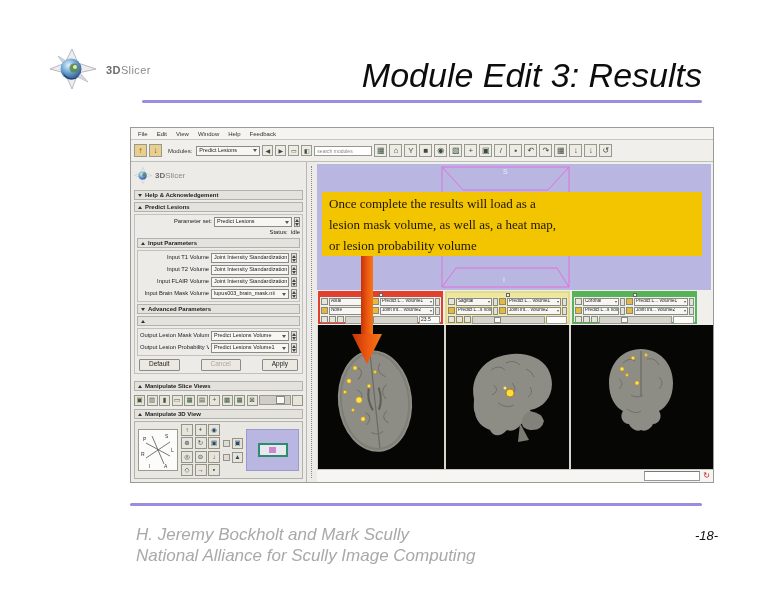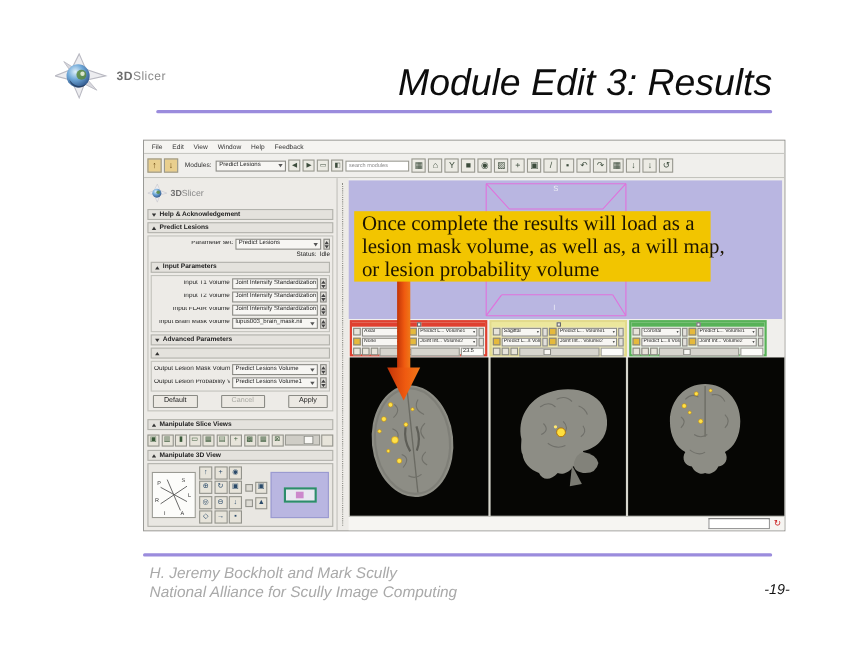--- a/index.html
+++ b/index.html
@@ -7,21 +7,21 @@
          font-family:"Liberation Sans",sans-serif;color:#222;}
 
   
   .logo{position:absolute;left:50px;top:48px;display:flex;align-items:center;gap:4px;}
   .brand{font-size:11px;color:#8a8a8a;letter-spacing:.4px;}
   .brand b{color:#6d6d6d;}
   .title{position:absolute;right:74px;top:56px;font-size:34px;font-style:italic;color:#0d0d0d;white-space:nowrap;}
   .rule{position:absolute;height:3px;background:#9b8cdd;border-radius:2px;}
   .rule.top{left:142px;right:74px;top:100px;}
   .rule.bottom{left:130px;right:74px;top:503px;}
-  .footer{position:absolute;left:136px;top:512px;font-size:14px;font-style:italic;color:#a9a9a9;line-height:1.25;}
+  .footer{position:absolute;left:136px;top:524px;font-size:17px;font-style:italic;color:#a9a9a9;line-height:1.25;}
   .page{position:absolute;right:58px;top:528px;font-size:13px;font-style:italic;color:#111;}
 
   
   .app{position:absolute;left:130px;top:127px;width:582px;height:354px;background:#f0efec;
        border:1px solid #9a9a96;font-size:6px;line-height:1;}
   .menubar{position:absolute;left:0;top:0;right:0;height:11px;background:#f5f4f1;border-bottom:1px solid #c7c7c2;
            display:flex;gap:9px;align-items:center;padding-left:7px;}
   .menubar span{font-size:6px;color:#333;}
   .toolbar{position:absolute;left:0;top:12px;right:0;height:21px;background:#f0efec;border-bottom:1px solid #bebeb9;
            display:flex;align-items:center;gap:2px;padding:0 3px;}
@@ -112,22 +112,22 @@
 
   .blackrow{position:absolute;left:0;top:163px;right:0;height:144px;display:flex;gap:2px;background:#d6d6ce;padding-left:1px;box-sizing:border-box;}
   .bview{background:#060604;height:100%;position:relative;flex:0 0 auto;}
   .bview svg{display:block;}
   .statusbar{position:absolute;left:0;right:0;bottom:0;height:13px;background:#f6f5f2;border-top:1px solid #c6c6c0;
              display:flex;align-items:center;justify-content:flex-end;gap:3px;padding-right:3px;box-sizing:border-box;}
   .sunken{width:54px;height:8px;border:1px solid #999;border-top-color:#777;background:#fff;}
   .busy{font-size:8px;color:#c22;line-height:1;}
 
   
-  .callout{position:absolute;left:322px;top:192px;width:324px;height:64px;background:#f2c500;z-index:6;
-           font-family:"Liberation Serif",serif;font-size:19px;line-height:21px;color:#1d1500;padding:1px 0 0 7px;
+  .callout{position:absolute;left:322px;top:192px;width:380px;height:64px;background:#f2c500;z-index:6;
+           font-family:"Liberation Serif",serif;font-size:13px;line-height:21px;color:#1d1500;padding:1px 0 0 7px;
            box-sizing:border-box;}
   .callout span{display:block;white-space:nowrap;}
   .annot-arrow{position:absolute;left:350px;top:252px;z-index:5;}
 </style>
 </head>
 <body>
 
 <div id="slide">
 
   <div class="logo">
@@ -555,24 +555,24 @@
           <stop offset="55%" stop-color="#ef5a10"></stop>
           <stop offset="100%" stop-color="#f07818"></stop>
       </linearGradient>
     </defs>
     <rect x="11" y="0" width="12" height="84" fill="url(#arr)"></rect>
     <polygon points="2,82 32,82 17,112" fill="url(#arr)"></polygon>
   </svg>
 
   <div class="callout">
     <span>Once complete the results will load as a</span>
-    <span>lesion mask volume, as well as, a will map,</span>
+    <span>lesion mask volume, as well as, a heat map,</span>
     <span>or lesion probability volume</span>
   </div>
 
   <div class="rule bottom"></div>
   <div class="footer">
     <div>H. Jeremy Bockholt and Mark Scully</div>
     <div>National Alliance for Scully Image Computing</div>
   </div>
-  <div class="page">-19-</div>
+  <div class="page">-18-</div>
 
 </div>
 
 </body></html>

